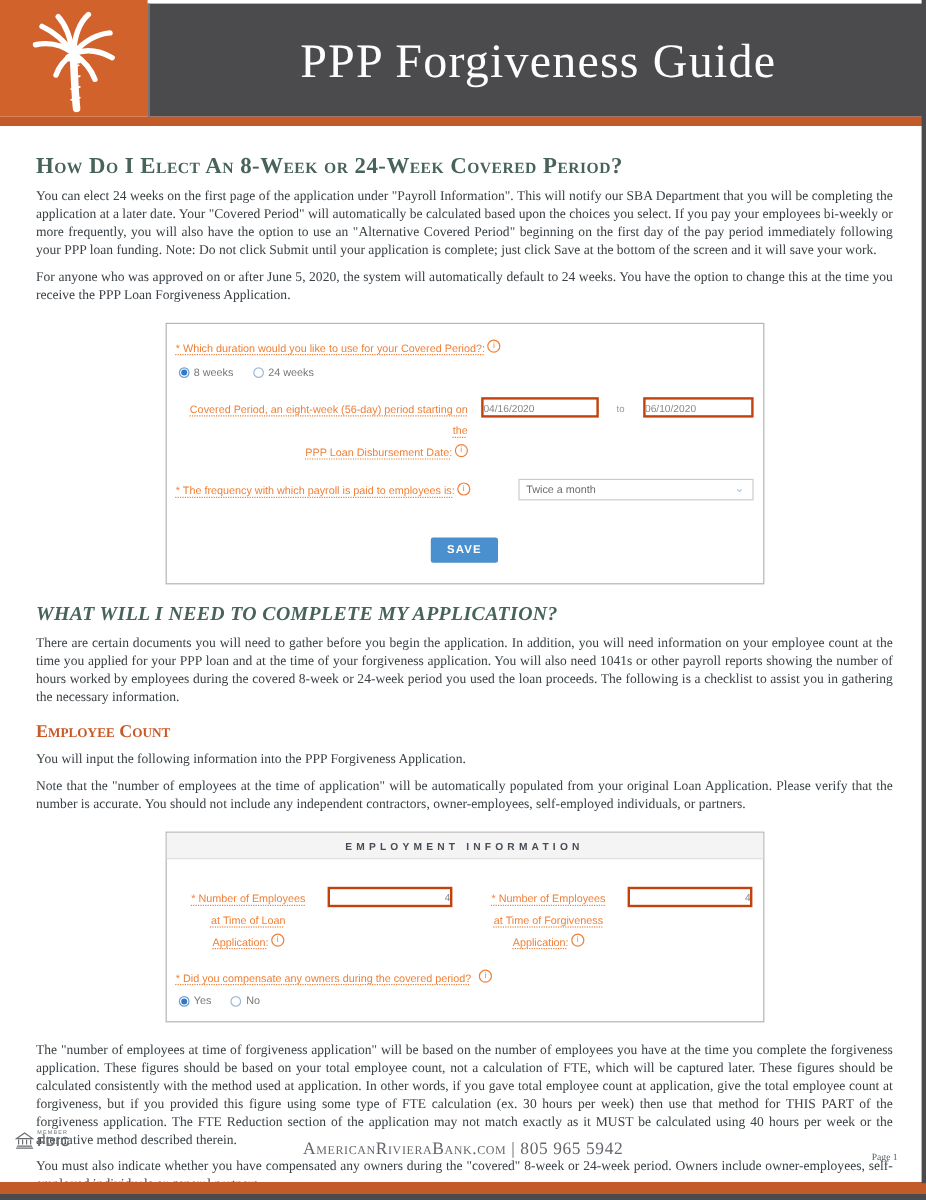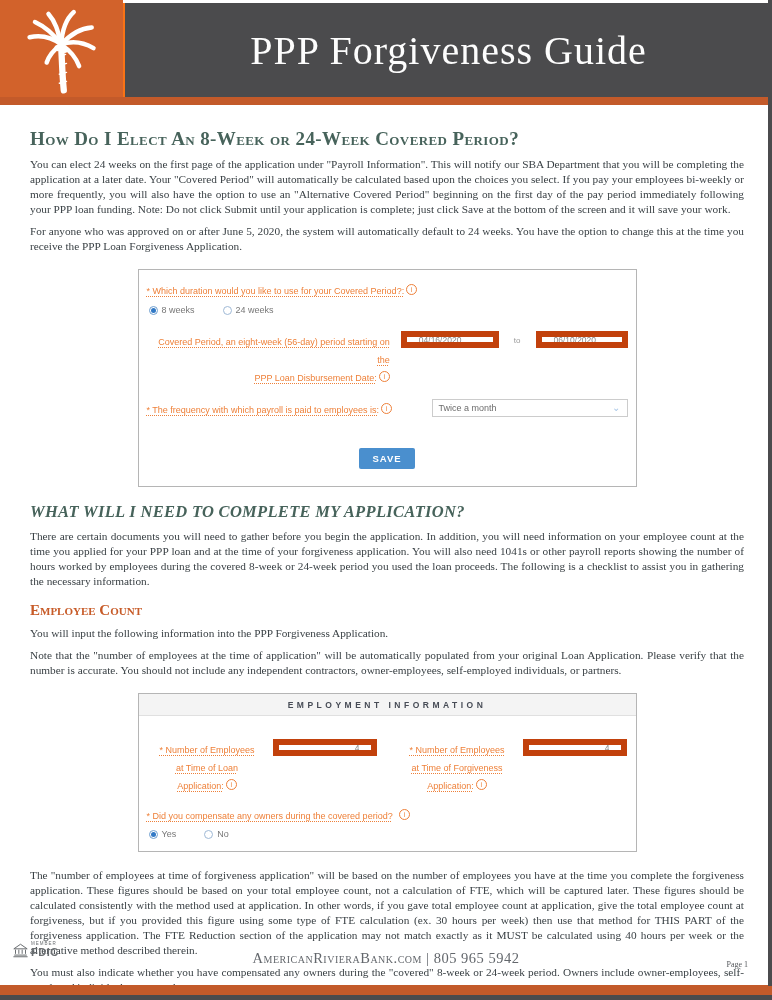--- a/index.html
+++ b/index.html
@@ -3,21 +3,21 @@
 <meta charset="utf-8">
 <style>
   html,body { margin:0; padding:0; background:#e9e9e9; }
   .page { width:772px; height:1000px; margin:0 auto; background:#ffffff; position:relative;
           overflow:hidden; font-family:"Liberation Serif", serif; color:#3a4145; }
   .right-edge { position:absolute; top:0; right:0; width:4px; height:986px; background:#4b4b4d; }
 
   
   .masthead { display:flex; height:97px; }
   .logo-box { width:123px; background:#d2622b; display:flex; align-items:center; justify-content:center; }
-  .title-bar { flex:1; background:#4b4b4d; margin-top:3px; border-left:2px solid #f97316;
+  .title-bar { flex:1; background:#4b4b4d; margin-top:3px; border-left:2px solid #737373;
                display:flex; align-items:center; justify-content:center; }
   .doc-title { color:#fdfdfd; font-size:40px; font-weight:400; letter-spacing:1px; margin:0; }
   .header-stripe { height:8px; background:#c35a2a; }
 
   
   .content { padding:0 28px 0 30px; }
   .h-green-sc { color:#47635b; font-variant:small-caps; font-size:19px; font-weight:700;
                 letter-spacing:.4px; margin:23px 0 0 0; }
   .h-green-caps { color:#47635b; font-size:16.5px; font-weight:700; letter-spacing:.3px; margin:15px 0 0 0;font-style:italic; }
   .h-orange-sc { color:#c75b28; font-variant:small-caps; font-size:15px; font-weight:700; margin:13px 0 0 0; }
@@ -27,32 +27,32 @@
   .form-card { width:497px; margin:15px auto 0 auto; border:1px solid #b5b5b5; background:#fff;
                font-family:"Liberation Sans", sans-serif; }
   .form-head { background:#f4f4f4; border-bottom:1px solid #e0e0e0; text-align:center;
                font-size:8.5px; font-weight:bold; letter-spacing:3.5px; color:#474c56; padding:6px 0 5px 0; }
   .form-body { padding:10px 8px 12px 8px; }
   .olabel { color:#ee8039; font-size:9px; line-height:13px;
             text-decoration:underline dotted 1px; text-underline-offset:2px; }
   .info-badge { display:inline-block; width:9px; height:9px; border:1px solid #ee8039; border-radius:50%;
                 color:#ee8039; font-size:7px; line-height:9px; text-align:center; vertical-align:middle;
                 margin-left:2px; text-decoration:none; font-style:normal; }
-  .radio-row { display:flex; align-items:center; gap:28px; margin:7px 0 0 2px;
+  .radio-row { display:flex; align-items:center; gap:16px; margin:7px 0 0 2px;
                font-size:9px; color:#777; }
   .radio-opt { display:flex; align-items:center; gap:4px; }
   .radio { width:9px; height:9px; border:1px solid #9fb9d6; border-radius:50%; position:relative;
            background:#fff; box-sizing:border-box; }
   .radio.checked { border-color:#6f9fd0; }
   .radio.checked::after { content:""; position:absolute; left:1px; top:1px; right:1px; bottom:1px;
                           background:#3179c6; border-radius:50%; }
   .covered-row { display:flex; align-items:flex-start; margin-top:16px; }
   .covered-label { width:288px; text-align:right; }
-  .tinput { border:6px solid #c2410c; height:17px; font-size:8.5px; color:#878787;
-            font-family:"Liberation Sans", sans-serif; padding:0 12px; box-sizing:border-box; background:#fff; }
+  .tinput { border:2px solid #c2410c; height:17px; font-size:8.5px; color:#878787;
+            font-family:"Liberation Sans", sans-serif; padding:0 0; box-sizing:border-box; background:#fff; }
   .date-input { width:98px; margin-left:11px; }
   .date-input2 { width:92px; }
   .to-label { font-size:8px; color:#9a9a9a; margin:5px 15px 0 15px; }
   .freq-row { display:flex; justify-content:space-between; align-items:center; margin-top:14px; }
   .select-box { width:196px; height:18px; border:1px solid #cccccc; box-sizing:border-box;
                 display:flex; align-items:center; justify-content:space-between; padding:0 6px;
                 font-size:9px; color:#6c6c6c; background:#fff; }
   .chevron { color:#a9c7e7; font-size:10px; line-height:10px; }
   .save-btn { display:block; margin:31px auto 5px auto; background:#4a8fce; color:#fff; border:none;
               font-family:"Liberation Sans", sans-serif; font-size:9.5px; font-weight:bold;

